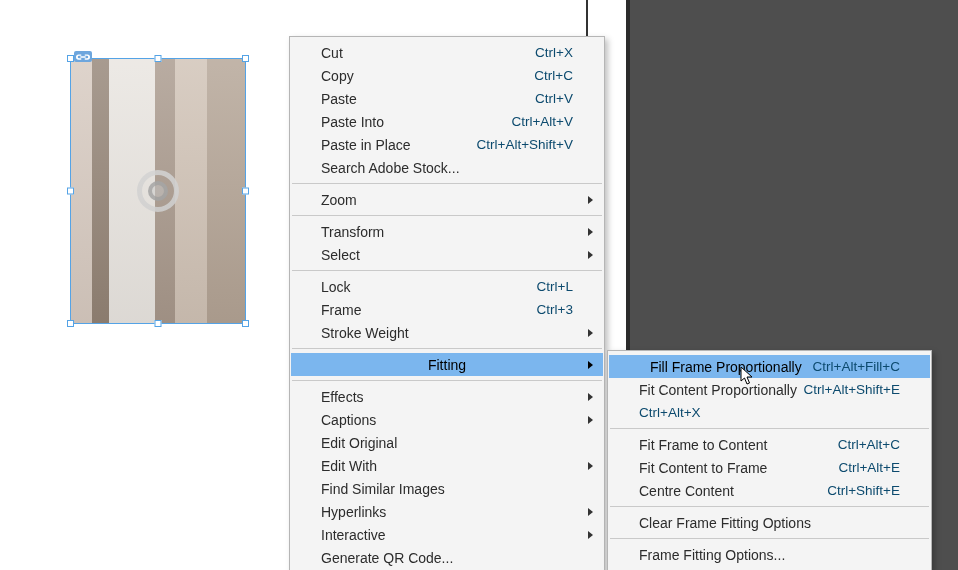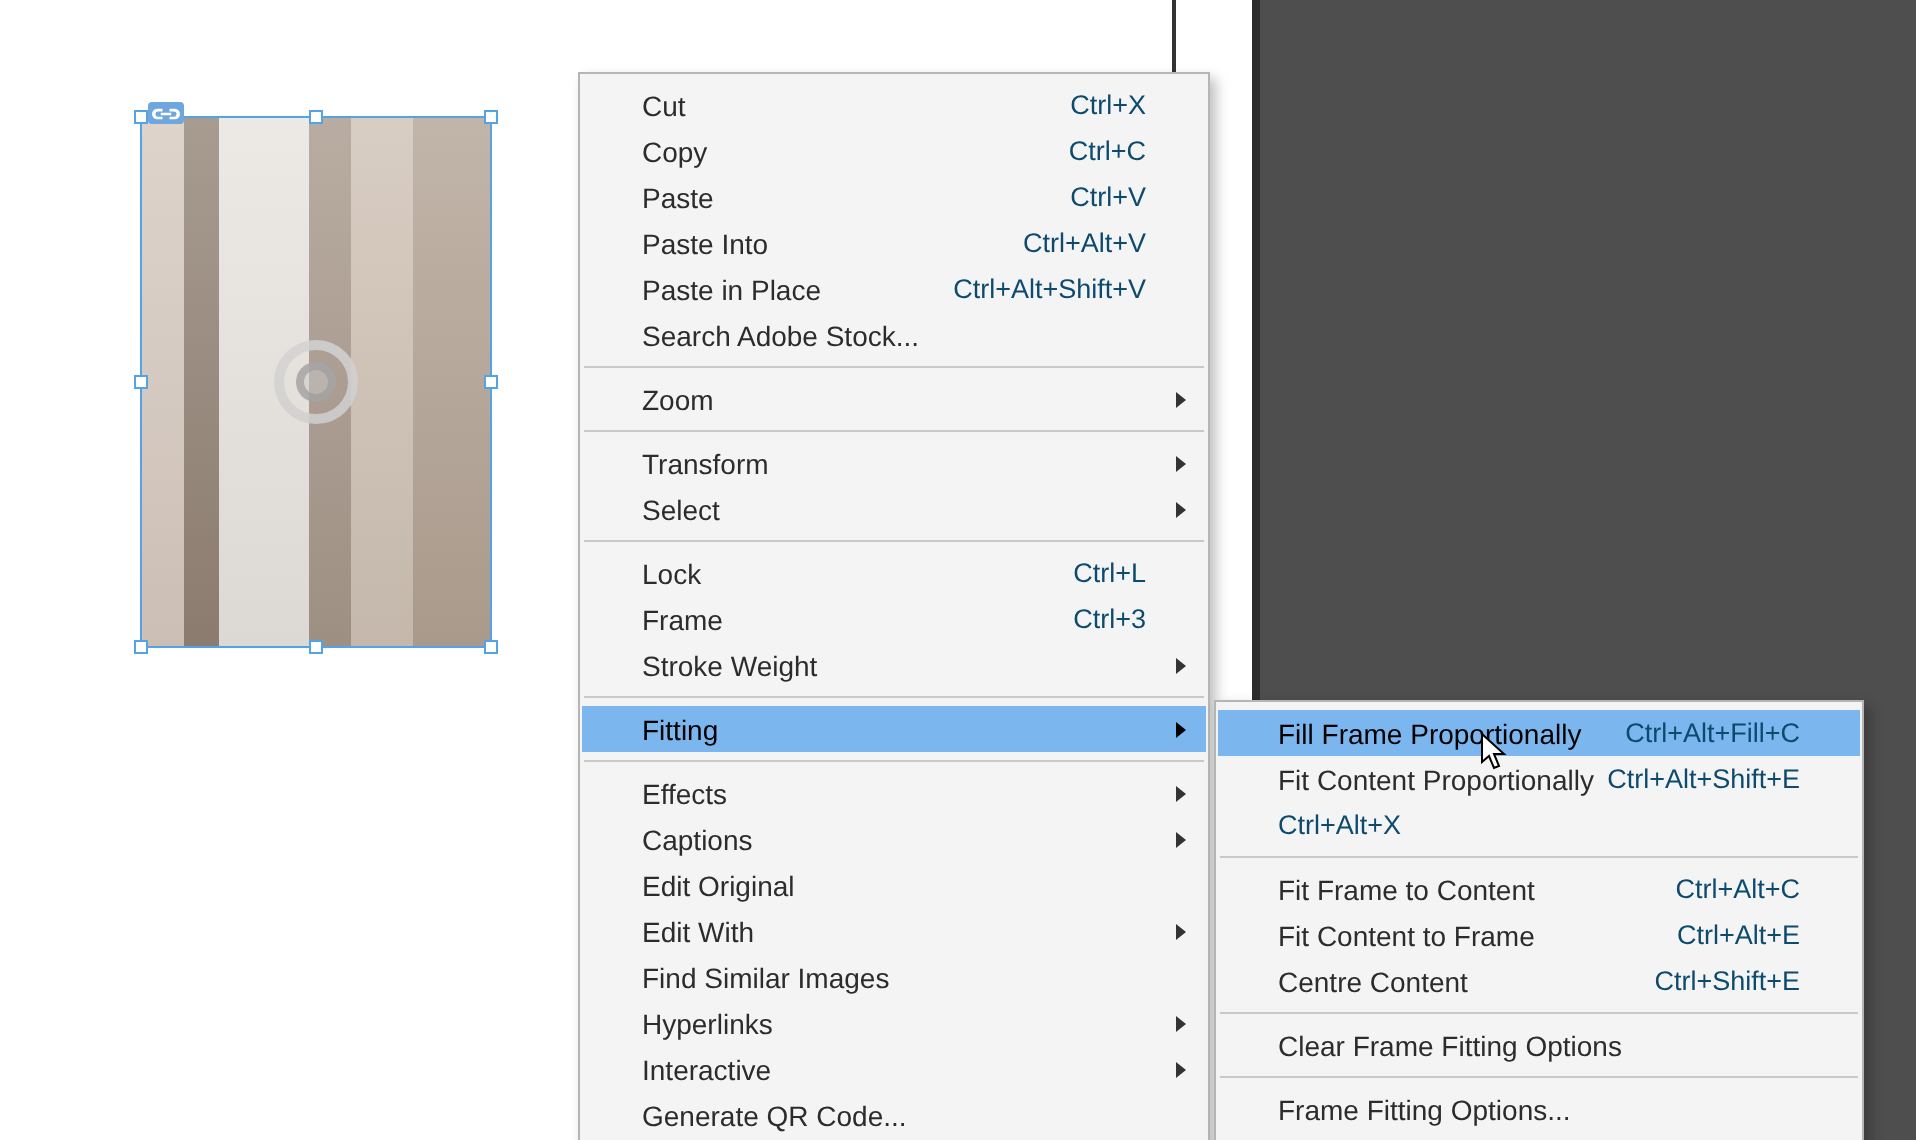--- a/index.html
+++ b/index.html
@@ -147,20 +147,21 @@
     padding: 0 30px 0 30px;
     color: #2c2c2c;
     cursor: default;
     position: relative;
   }
   .menu-item .label { flex: 1; white-space: nowrap; }
   .menu-item .shortcut { color: #0c4a6e; font-size: 13.5px; white-space: nowrap; }
   .menu-item.highlight {
     background: #7bb6ee;
     color: #000;
+    text-align: center;
   }
   .menu-item .arrow {
     position: absolute;
     right: 10px;
     top: 50%;
     transform: translateY(-50%);
     width: 0; height: 0;
     border-top: 4px solid transparent;
     border-bottom: 4px solid transparent;
     border-left: 5px solid #333;

